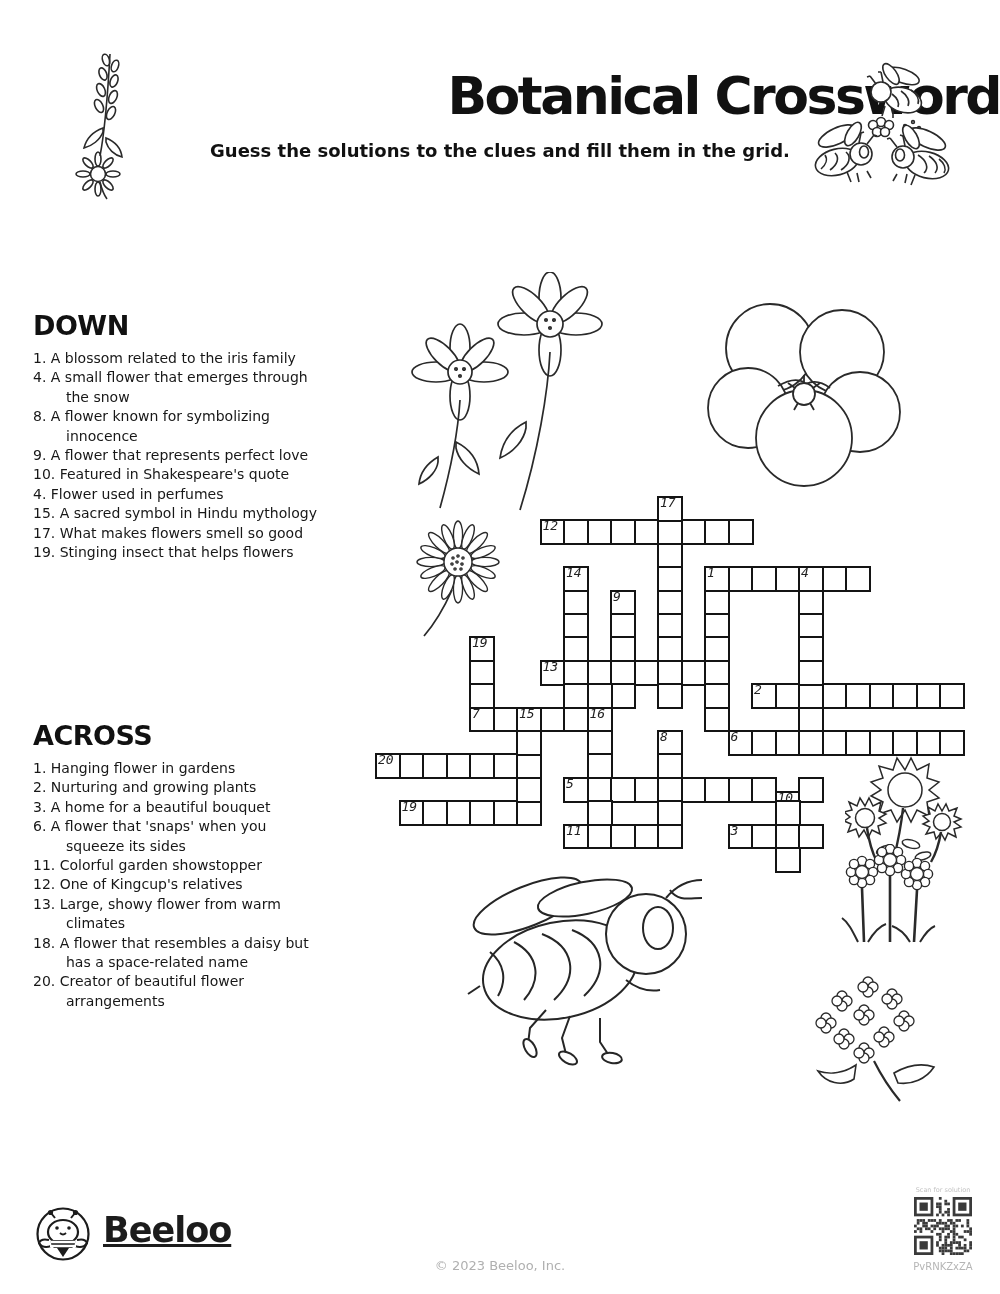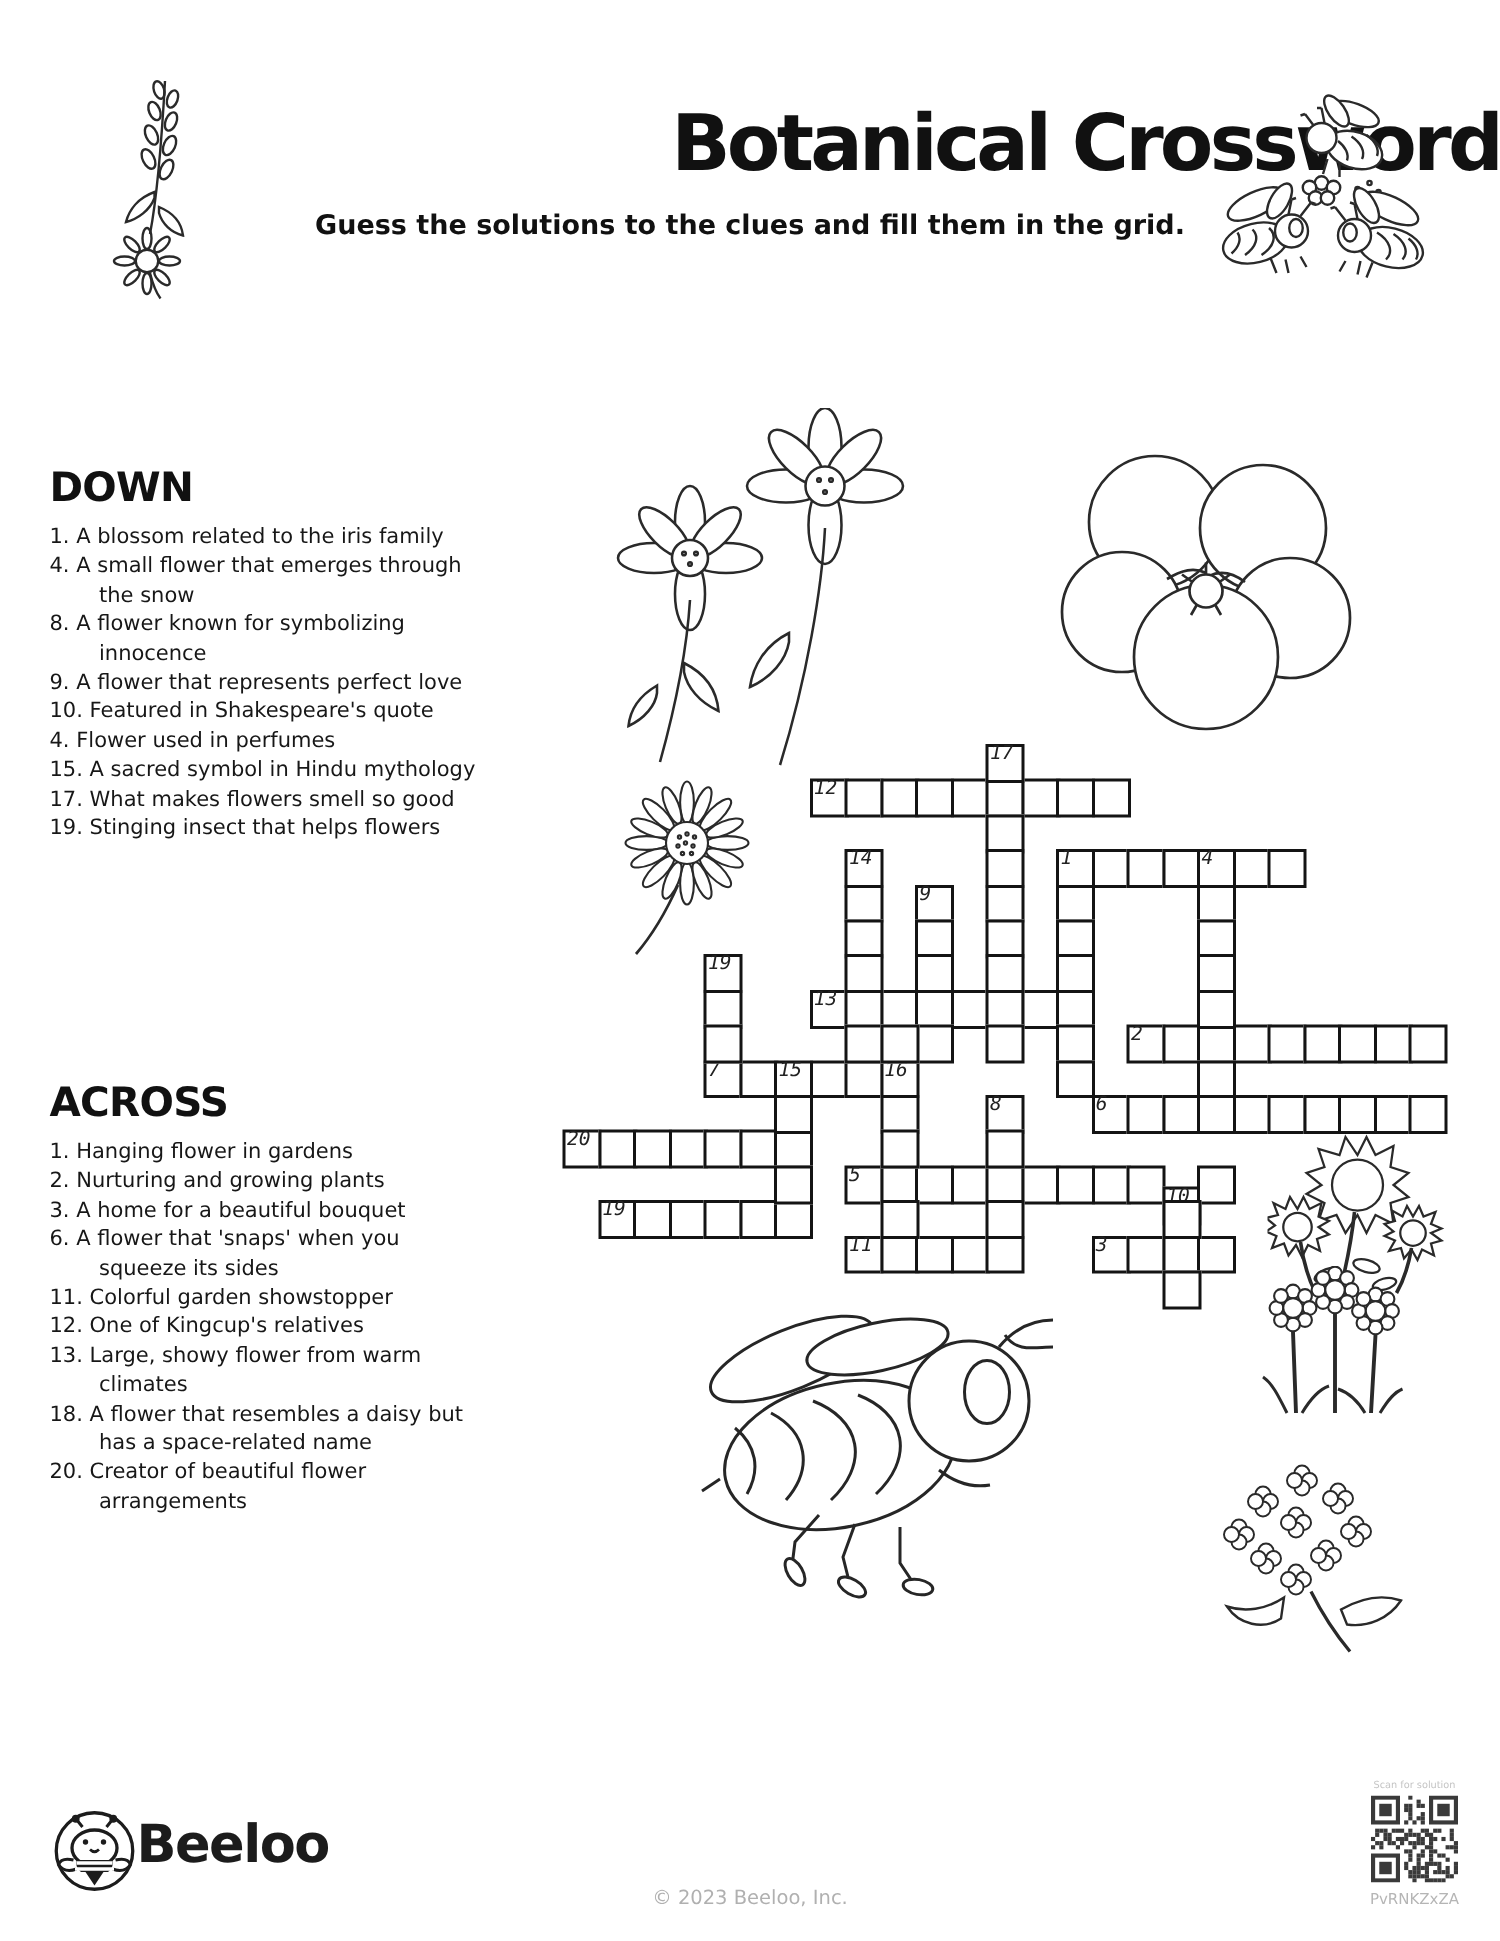--- a/index.html
+++ b/index.html
@@ -19,21 +19,21 @@
   #grid-layer{position:absolute;left:0;top:0;width:100%;height:100%;z-index:5;}
   .gcell{position:absolute;width:26px;height:25.9px;box-sizing:border-box;
          border:2.5px solid #141414;background:#fff;}
   .gnum{position:absolute;left:1px;top:0px;font-family:"DejaVu Sans Mono",monospace;
         font-size:13px;line-height:9px;color:#222;font-style:italic;}
   
   .deco{position:absolute;z-index:1;}
   .deco svg{display:block;}
   
   .brand-logo{position:absolute;left:35px;top:1206px;}
-  .brand-name{position:absolute;left:91px;top:1210px;font-size:35px;font-weight:700;color:#1c1c1c;letter-spacing:-1px;}
+  .brand-name{position:absolute;left:103px;top:1210px;font-size:35px;font-weight:700;color:#1c1c1c;letter-spacing:-1px;text-decoration:underline;}
   .copyright{position:absolute;left:0;right:0;top:1258px;text-align:center;font-size:13px;color:#b0b0b0;}
   .qr-wrap{position:absolute;left:908px;top:1186px;width:70px;text-align:center;}
   .qr-top{font-size:6.5px;color:#c4c4c4;}
   .qr-code{margin:3px auto 2px auto;width:58px;height:58px;}
   .qr-text{font-size:10px;color:#b5b5b5;}
 </style>
 </head>
 <body>
 
 <div id="page">

